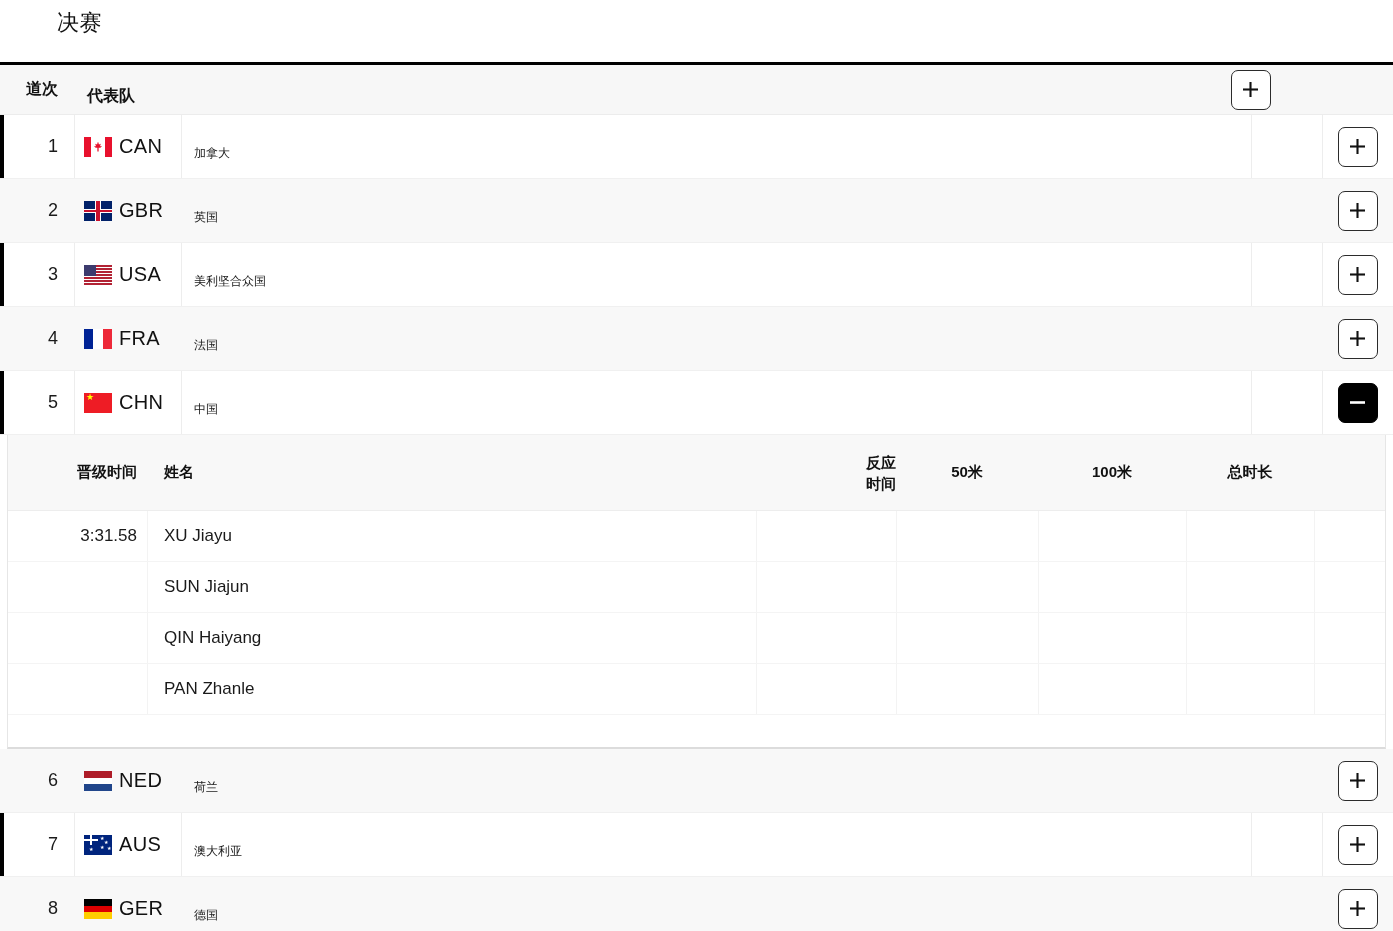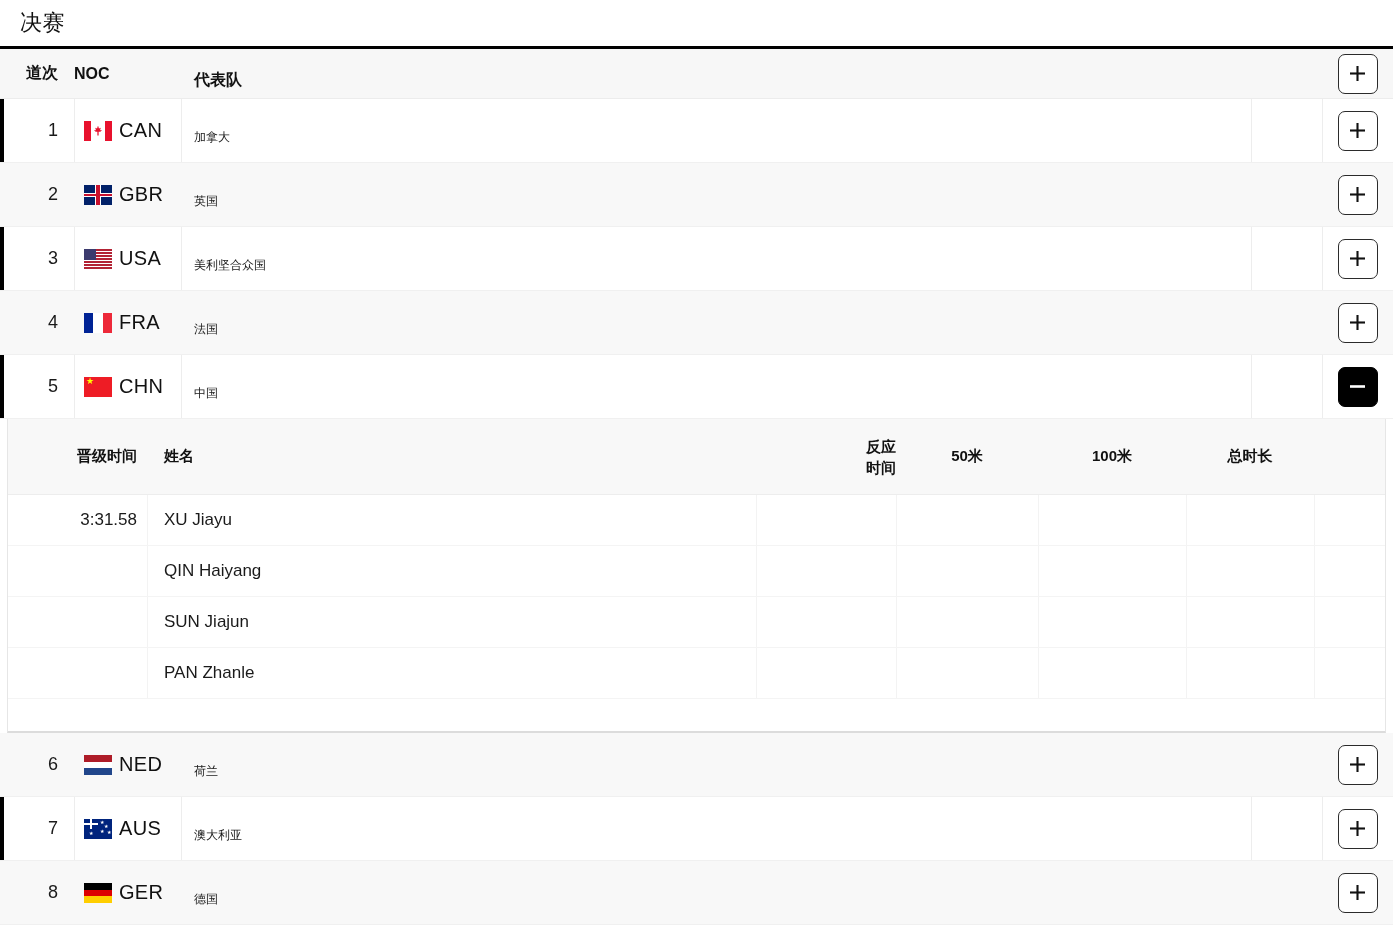--- a/index.html
+++ b/index.html
@@ -9,24 +9,25 @@
     background: #ffffff;
     font-family: "Liberation Sans", "DejaVu Sans", sans-serif;
     color: #1a1a1a;
     overflow: hidden;
   }
 
   
   .page-title {
     font-size: 22px;
     line-height: 46px;
-    padding: 0 0 0 20px;
+    padding: 0 0 16px 20px;
     font-weight: 400;
     color: #111111;
     letter-spacing: .5px;
+    margin-left: 37px;
   }
 
   
   .results-table {
     width: 1393px;
     border-top: 3px solid #000000;
     border-collapse: collapse;
   }
 
   .thead-row {
@@ -244,21 +245,20 @@
 <body>
 
 <div>
 
   <div class="page-title">决赛</div>
 
   <div class="results-table">
 
     <div class="thead-row">
       <div class="th c-lane">道次</div>
-      <div class="th c-noc" style="padding-left:0;">NOC</div>
       <div class="th c-team">代表队</div>
       <div class="th c-blank"></div>
       <div class="th c-act">
         <button class="exp-btn">
           <svg width="17" height="17" viewBox="0 0 17 17">
             <line x1="8.5" y1="1" x2="8.5" y2="16" stroke="#111" stroke-width="2.1"></line>
             <line x1="1" y1="8.5" x2="16" y2="8.5" stroke="#111" stroke-width="2.1"></line>
           </svg>
         </button>
       </div>
@@ -415,30 +415,30 @@
             <div class="std s-time">3:31.58</div>
             <div class="std s-name">XU Jiayu</div>
             <div class="std s-rt"></div>
             <div class="std s-50"></div>
             <div class="std s-100"></div>
             <div class="std s-tot"></div>
             <div class="std s-end"></div>
           </div>
           <div class="sub-row">
             <div class="std s-time"></div>
-            <div class="std s-name">QIN Haiyang</div>
+            <div class="std s-name">SUN Jiajun</div>
             <div class="std s-rt"></div>
             <div class="std s-50"></div>
             <div class="std s-100"></div>
             <div class="std s-tot"></div>
             <div class="std s-end"></div>
           </div>
           <div class="sub-row">
             <div class="std s-time"></div>
-            <div class="std s-name">SUN Jiajun</div>
+            <div class="std s-name">QIN Haiyang</div>
             <div class="std s-rt"></div>
             <div class="std s-50"></div>
             <div class="std s-100"></div>
             <div class="std s-tot"></div>
             <div class="std s-end"></div>
           </div>
           <div class="sub-row">
             <div class="std s-time"></div>
             <div class="std s-name">PAN Zhanle</div>
             <div class="std s-rt"></div>

